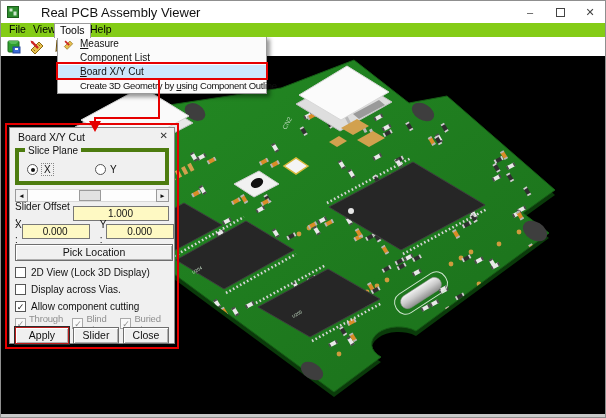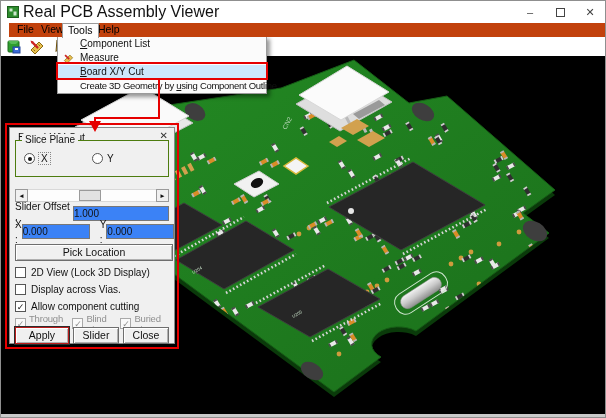--- a/index.html
+++ b/index.html
@@ -2,61 +2,61 @@
 <html><head>
 <meta charset="utf-8">
 <style>
   *{margin:0;padding:0;box-sizing:border-box}
   html,body{background:#6b6b6b}
   body{font-family:"Liberation Sans","DejaVu Sans",sans-serif;-webkit-font-smoothing:antialiased}
   .window{position:relative;width:606px;height:418px;background:#000;border:1px solid #8f8f8f;overflow:hidden;font-size:11px;color:#000}
   .header-bg{position:absolute;left:0;top:0;right:0;height:55px;background:#ffffff;z-index:10}
   
   .titlebar{position:absolute;left:0;top:0;right:0;height:22px;background:#fff;display:flex;align-items:center;padding-left:6px;z-index:20}
-  .titlebar .title{margin-left:4px;font-size:16px;color:#111}
+  .titlebar .title{margin-left:22px;font-size:13px;color:#111}
   .wincontrols{margin-left:auto;display:flex;height:100%}
   .wc{width:30px;height:100%;display:flex;align-items:center;justify-content:center;color:#444;font-size:11px}
   .wc.max span{width:9px;height:9px;border:1px solid #444;display:block}
   
-  .menubar{position:absolute;left:8px;top:22px;right:0;height:14px;background:#c2410c;z-index:31}
+  .menubar{position:absolute;left:0;top:22px;right:0;height:14px;background:#84cc16;z-index:31}
   .mitem{position:absolute;top:0;height:14px;line-height:13px;padding:0 5px;font-size:10.5px}
   .mitem.active{background:#fdfdfd;border:1px solid #9b9b9b;border-bottom:none;height:15px;z-index:32}
   
   .toolbar{position:absolute;left:0;top:36px;right:0;height:19px;background:#fff;display:flex;align-items:center;gap:6px;padding-left:4px;z-index:20}
   .ticon{width:17px;height:17px;display:flex;align-items:center;justify-content:center}
   
   .dropdown{position:absolute;left:56px;top:35px;width:210px;background:#fbfbfb;border:1px solid #9b9b9b;box-shadow:3px 3px 4px rgba(0,0,0,.4);z-index:30}
   .ditem{position:relative;height:14px;line-height:14px;padding-left:22px;white-space:nowrap;font-size:10px;color:#111}
   .ditem.hl{background:#cde7fb}
   .ditem.small{font-size:9.5px;letter-spacing:-0.3px}
   .ditem .micon{position:absolute;left:5px;top:1.5px}
   u{text-decoration:underline}
   
   .viewport{position:absolute;left:0;top:55px;width:604px;height:359px;background:#000;z-index:1}
   .bottomstrip{position:absolute;left:0;right:0;bottom:0;height:3px;background:#c9c9c9;z-index:6}
   
   .dialog{position:absolute;left:8px;top:126px;width:166px;height:217px;background:#f0f0f0;border:1px solid #8a8a8a;z-index:40;font-size:10px;color:#111}
   .dlg-title{position:absolute;left:8px;top:3px;font-size:10.5px}
   .dlg-close{position:absolute;right:6px;top:2px;font-size:10px;color:#333}
-  .gbox{position:absolute;left:5px;right:5px;top:12px;height:37px;border:1px solid #4d7c0f}
+  .gbox{position:absolute;left:5px;right:5px;top:20px;height:37px;border:4px solid #4d7c0f}
   .glabel{position:absolute;top:-7px;left:6px;background:#f0f0f0;padding:0 3px;font-size:10px}
   .ritem{position:absolute;top:12px;display:flex;align-items:center;gap:4px}
   .ritem.x{left:8px}.ritem.y{left:76px}
   .radio{width:11px;height:11px;border:1px solid #555;border-radius:50%;background:#fff;position:relative;flex:none}
   .radio.on::after{content:"";position:absolute;left:2.5px;top:2.5px;width:4px;height:4px;border-radius:50%;background:#111}
   .rlabel.focus{outline:1px dotted #888;padding:0 2px}
   .sbar{position:absolute;left:5px;right:5px;top:61px;height:13px;display:flex}
   .sbtn{width:13px;height:13px;border:1px solid #9a9a9a;background:#f0f0f0;font-size:6.5px;line-height:11px;text-align:center;color:#111;flex:none}
   .strack{flex:1;background:#fdfdfd;border-top:1px solid #d9d9d9;border-bottom:1px solid #d9d9d9;position:relative}
   .sthumb{position:absolute;left:40%;width:22px;top:0;bottom:0;background:#e2e2e2;border:1px solid #9a9a9a}
   .row{position:absolute;left:5px;right:5px;display:flex;align-items:center}
   .offset-row{top:78px;height:15px}
   .xy-row{top:96px;height:15px}
   .lbl{line-height:15px}
-  .fld{background:#3b82f6;border:1px solid #777;text-align:left;padding:1px 1px 0 0;height:15px;line-height:12px;font-size:10px}
+  .fld{background:#fef9c3;border:1px solid #777;text-align:center;padding:1px 1px 0 0;height:15px;line-height:12px;font-size:10px}
   .offset-fld{margin-left:auto;width:100px}
   .xl{width:16px}.yl{width:16px;margin-left:10px}
   .xf,.yf{width:68px;flex:none}
   .btn{background:#f0f0f0;border:1px solid #6e6e6e;box-shadow:inset 1px 1px 0 #fff,inset -1px -1px 0 #b0b0b0;text-align:center;height:17px;line-height:15px;font-size:10.5px}
   .btn.default{border:1px solid #b91c1c;box-shadow:0 0 0 1px #2c2c2c,inset 1px 1px 0 #fff,inset -1px -1px 0 #b0b0b0}
   .pick{position:absolute;left:5px;right:1px;top:116px}
   .cbrow{position:absolute;left:5px;display:flex;align-items:center;gap:5px;height:13px}
   .cb1{top:138px}.cb2{top:155px}.cb3{top:172px}
   .viarow{position:absolute;left:5px;right:2px;top:189px;display:flex;align-items:center;height:13px;font-size:9.5px;letter-spacing:-0.2px}
   .viaitem{display:flex;align-items:center;gap:3px}
@@ -911,30 +911,30 @@
         </svg>
     </span>
     <span class="ticon">
       <svg width="16" height="16" viewBox="0 0 16 16">
           <polygon points="5,1 12,9 8,9 10,13.5 8,14.5 6,10 4,12.5" fill="#e8c050" stroke="#6b4f0e" stroke-width="1"></polygon>
         </svg>
     </span>
   </div>
 
   <div class="dropdown">
-    <div class="ditem"><u>C</u>omponent List</div>
     <div class="ditem">
       <span class="micon">
         <svg width="11" height="11" viewBox="0 0 16 16">
             <polygon points="2,11 10,3 14,7 6,15" fill="#e8c050" stroke="#8a6a12"></polygon>
             <path d="M3 3 L9 9" stroke="#cc2222" stroke-width="2.4"></path>
           </svg>
       </span>
       <span><u>M</u>easure</span>
     </div>
+    <div class="ditem"><u>C</u>omponent List</div>
     <div class="ditem hl"><u>B</u>oard X/Y Cut</div>
     <div class="ditem small">Create 3D Geometry by <u>u</u>sing Component Outline</div>
   </div>
 
   <div class="dialog">
     <div class="dlg-title">Board X/Y Cut</div>
     <span class="dlg-close">✕</span>
 
     <div class="gbox">
       <span class="glabel">Slice Plane</span>

